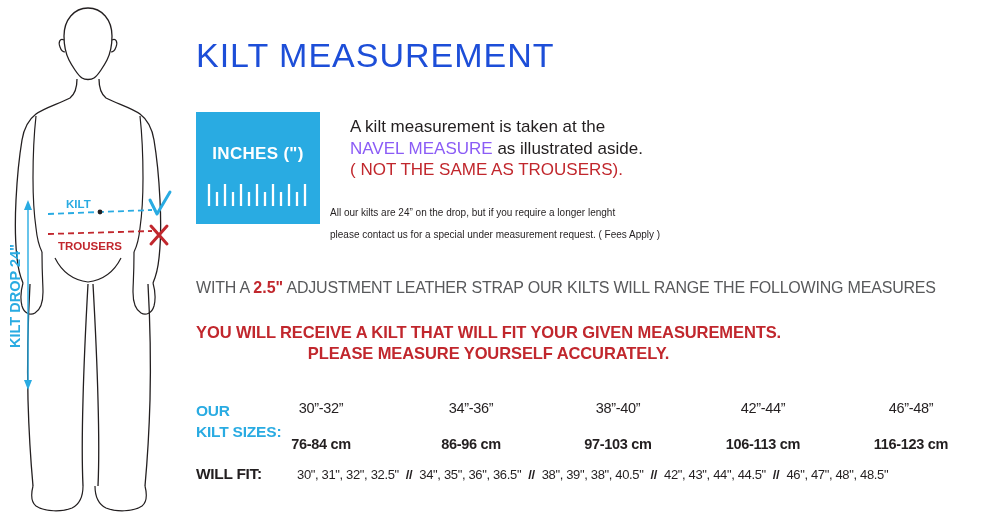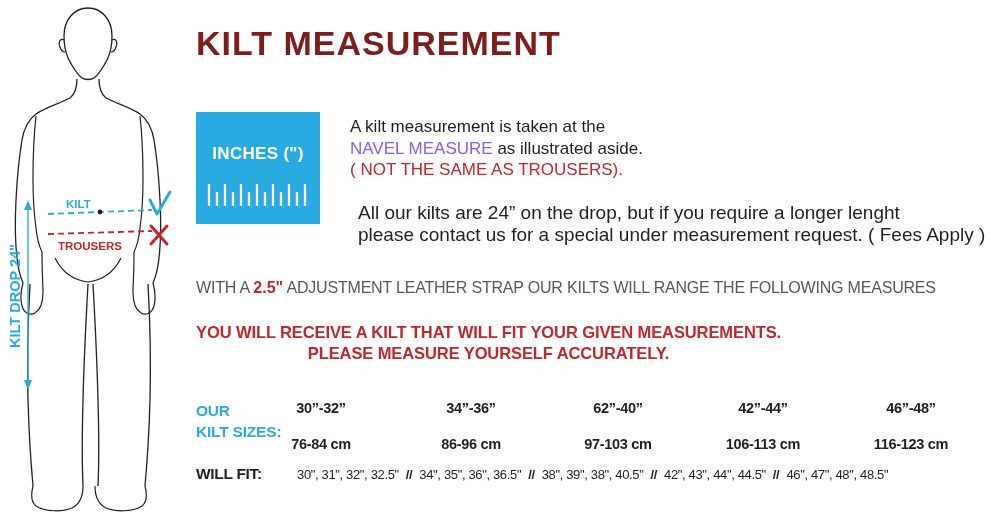--- a/index.html
+++ b/index.html
@@ -23,25 +23,25 @@
     top: 0;
     width: 200px;
     height: 434px;
   }
   #body-figure-svg { display: block; }
 
   
   #page-title {
     position: absolute;
     left: 196px;
-    top: 24px;
+    top: 36px;
     font-size: 34px;
-    font-weight: 700;
+    font-weight: 400;
     letter-spacing: 1.0px;
-    color: #7f1d1d;
+    color: #1d4ed8;
     white-space: nowrap;
   }
 
   
   #inches-box {
     position: absolute;
     left: 196px;
     top: 112px;
     width: 124px;
     height: 112px;
@@ -76,24 +76,23 @@
     white-space: nowrap;
   }
   .blue-text { color: #8b5cf6; }
   .red-text  { color: #c1272d; }
 
   
   #drop-text {
     position: absolute;
     left: 330px;
     top: 202px;
-    font-size: 19px;
+    font-size: 10px;
     line-height: 21.5px;
     white-space: nowrap;
-    margin-left: 28px;
   }
 
   
   #strap-line {
     position: absolute;
     left: 196px;
     top: 279px;
     font-size: 16px;
     font-weight: 300;
     letter-spacing: -0.2px;
@@ -142,21 +141,21 @@
     letter-spacing: -0.2px;
   }
   .size-col {
     position: absolute;
     top: 0;
     width: 140px;
     text-align: center;
   }
   .size-inches {
     font-size: 14.5px;
-    font-weight: bold;
+    font-weight: normal;
     letter-spacing: -0.3px;
     color: #231f20;
     white-space: nowrap;
   }
   .size-cm {
     margin-top: 20px;
     font-size: 14.5px;
     font-weight: bold;
     letter-spacing: -0.3px;
     color: #231f20;
@@ -303,21 +302,21 @@
 
     <div class="size-col" style="left:55px;">
       <div class="size-inches">30”-32”</div>
       <div class="size-cm">76-84 cm</div>
     </div>
     <div class="size-col" style="left:205px;">
       <div class="size-inches">34”-36”</div>
       <div class="size-cm">86-96 cm</div>
     </div>
     <div class="size-col" style="left:352px;">
-      <div class="size-inches">62”-40”</div>
+      <div class="size-inches">38”-40”</div>
       <div class="size-cm">97-103 cm</div>
     </div>
     <div class="size-col" style="left:497px;">
       <div class="size-inches">42”-44”</div>
       <div class="size-cm">106-113 cm</div>
     </div>
     <div class="size-col" style="left:645px;">
       <div class="size-inches">46”-48”</div>
       <div class="size-cm">116-123 cm</div>
     </div>

